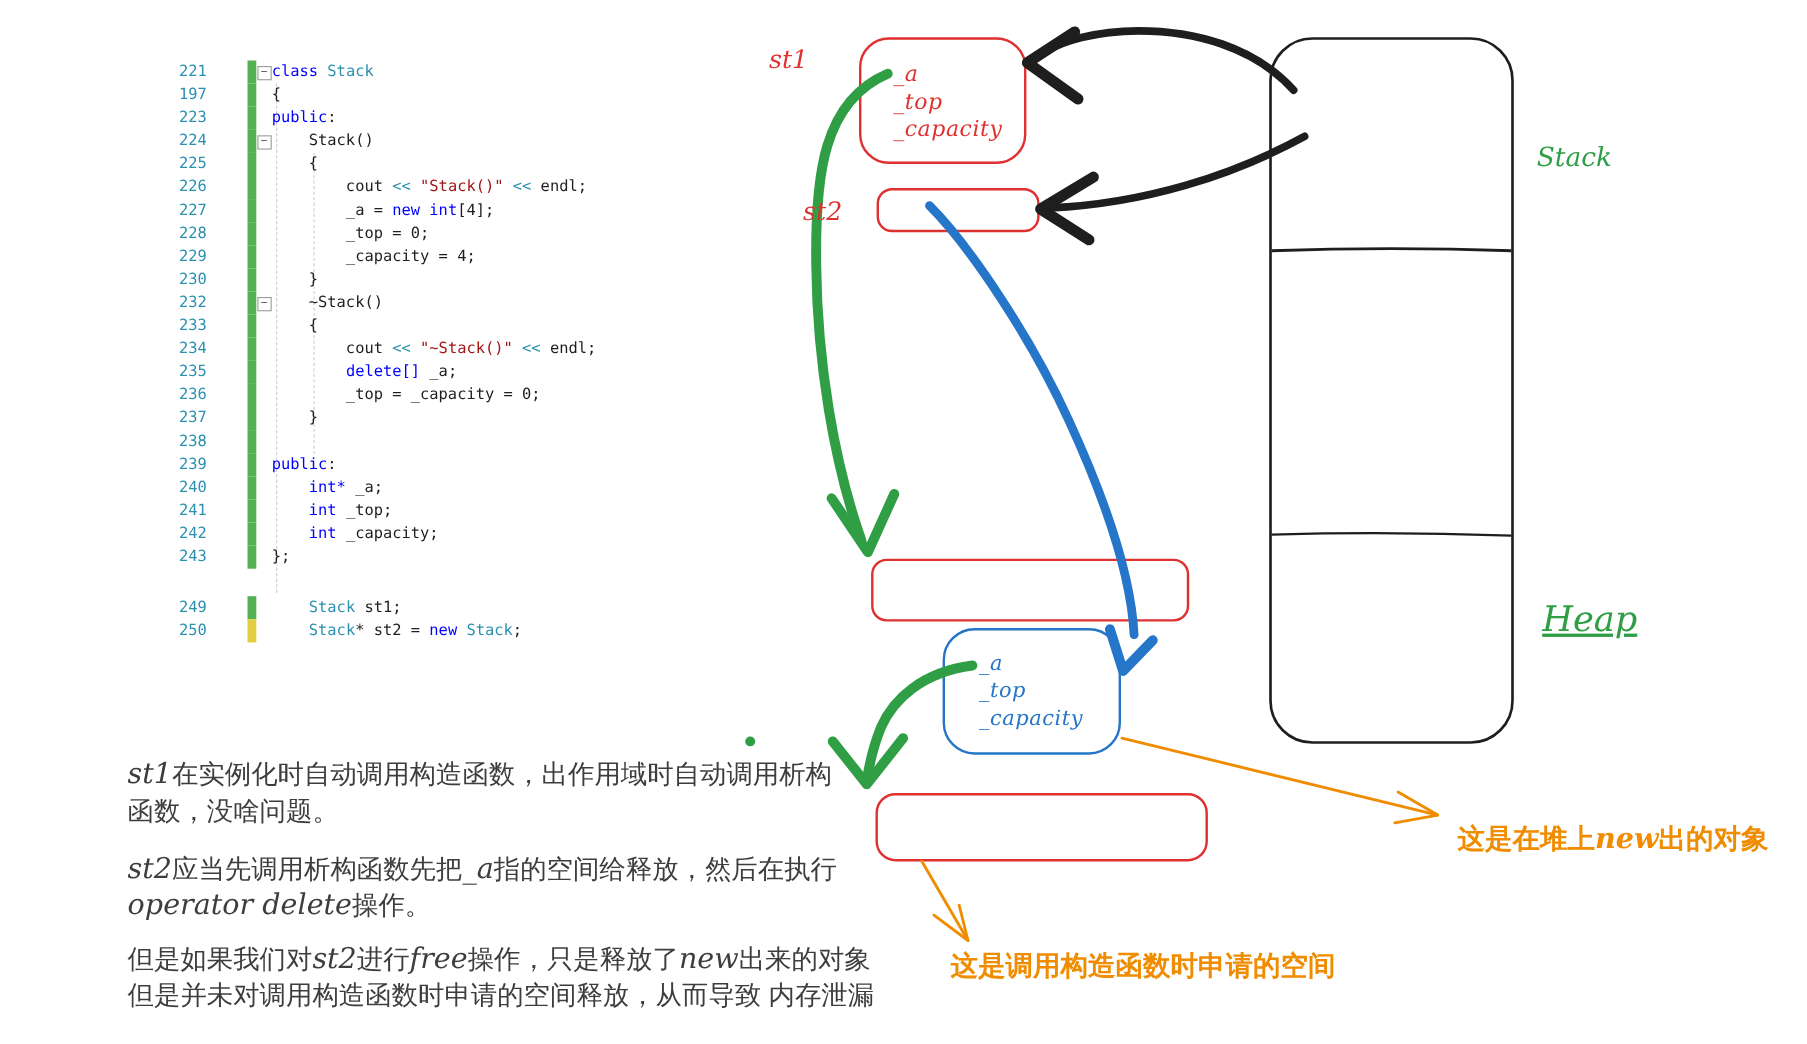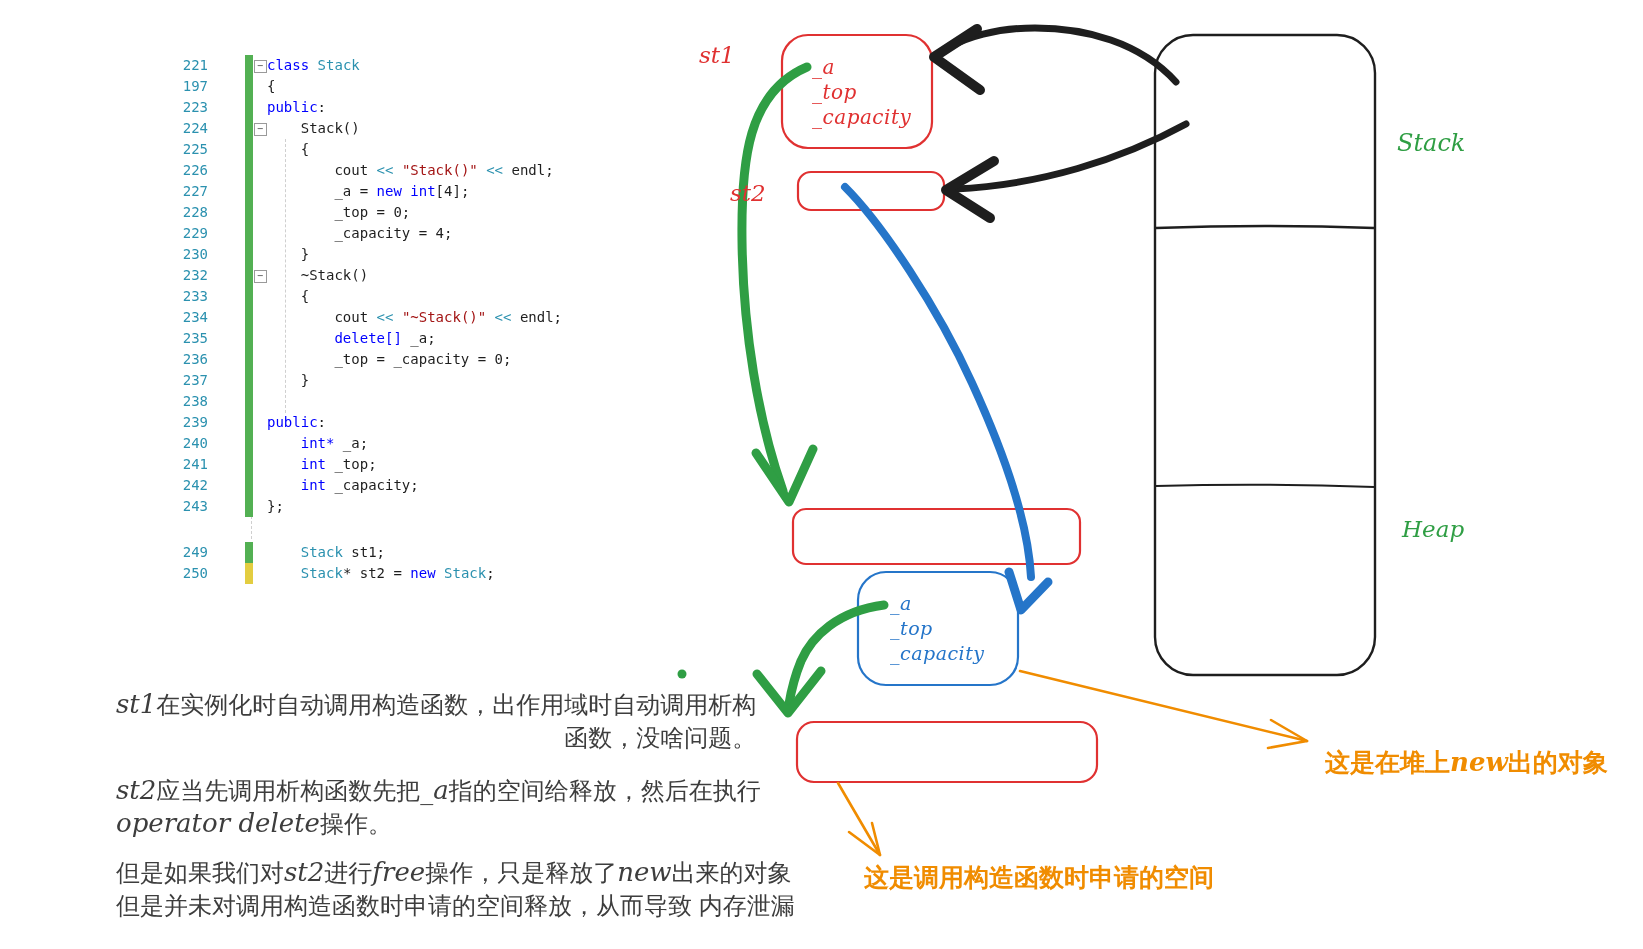--- a/index.html
+++ b/index.html
@@ -2,21 +2,21 @@
 <html><head>
 <meta charset="utf-8">
 <style>
   html,body{margin:0;padding:0;}
   body{
     width:1643px;height:949px;background:#ffffff;position:relative;overflow:hidden;
     font-family:"Liberation Sans",sans-serif;
   }
   
   .editor{position:absolute;left:0;top:55px;width:640px;}
-  .crow{display:flex;align-items:flex-start;height:21px;position:relative;margin-left:20px;}
+  .crow{display:flex;align-items:flex-start;height:21px;position:relative;}
   .crow.gap{margin-top:25px;}
   .lnum{width:188px;text-align:right;color:#2b91af;font:14px/21px "DejaVu Sans Mono",monospace;flex:none;}
   .gut{margin-left:37px;width:8px;height:21px;flex:none;}
   .gut.green{background:#53b053;}
   .gut.yellow{background:#e3cd40;}
   .foldc{width:14px;height:21px;flex:none;text-align:center;}
   .fbox{display:inline-block;width:11px;height:11px;margin-top:4px;border:1px solid #9a9a9a;
         background:#fff;color:#555;font:10px/9px "DejaVu Sans Mono",monospace;}
   .ctext{margin:0;font:14px/21px "DejaVu Sans Mono",monospace;white-space:pre;color:#1e1e1e;}
   .ctext .kw{color:#0000ff;}
@@ -235,26 +235,26 @@
   <div>_capacity</div>
 </div>
 
 <div class="lab hwtext blue members" style="left:890px;top:591px;font-size:19px;line-height:25px;">
   <div>_a</div>
   <div>_top</div>
   <div>_capacity</div>
 </div>
 
 <div class="lab hwtext green" style="left:1397px;top:129px;font-size:24px;">Stack</div>
-<div class="lab hwtext green" style="left:1402px;top:516px;font-size:23px;">Heap</div>
+<div class="lab hwtext green" style="left:1402px;top:544px;font-size:32px;text-decoration:underline;">Heap</div>
 
 <div class="cap orange" style="left:1325px;top:746px;"><span>这是在堆上</span><span class="hw">new</span><span>出的对象</span></div>
 <div class="cap orange" style="left:864px;top:861px;"><span>这是调用构造函数时申请的空间</span></div>
 
-<div class="note" style="top:688px;text-align:right;">
+<div class="note" style="top:688px;">
   <div><span class="hw">st1</span><span>在实例化时自动调用构造函数，出作用域时自动调用析构</span></div>
   <div><span>函数，没啥问题。</span></div>
 </div>
 <div class="note" style="top:774px;">
   <div><span class="hw">st2</span><span>应当先调用析构函数先把</span><span class="hw">_a</span><span>指的空间给释放，然后在执行</span></div>
   <div><span class="hw">operator delete</span><span>操作。</span></div>
 </div>
 <div class="note" style="top:856px;">
   <div><span>但是如果我们对</span><span class="hw">st2</span><span>进行</span><span class="hw">free</span><span>操作，只是释放了</span><span class="hw">new</span><span>出来的对象</span></div>
   <div><span>但是并未对调用构造函数时申请的空间释放，从而导致 内存泄漏</span></div>

